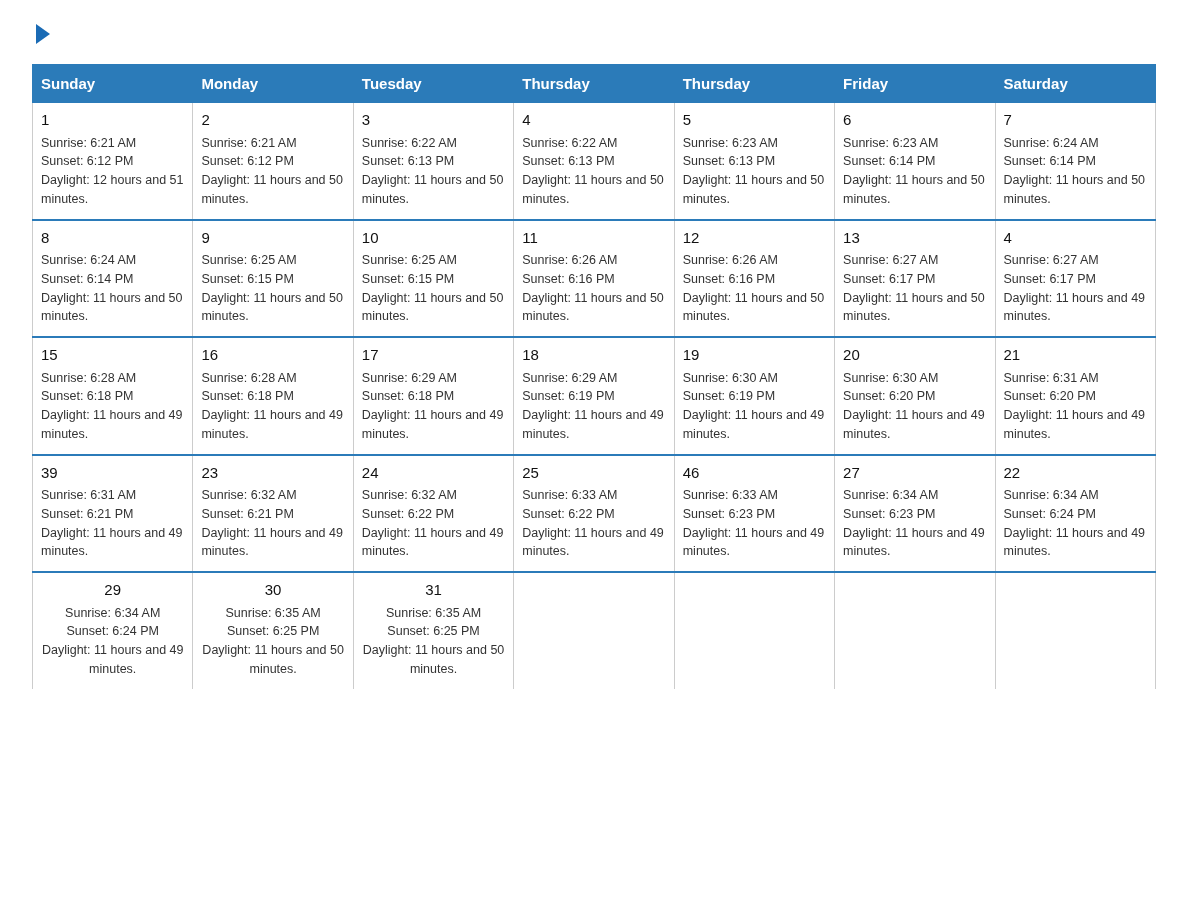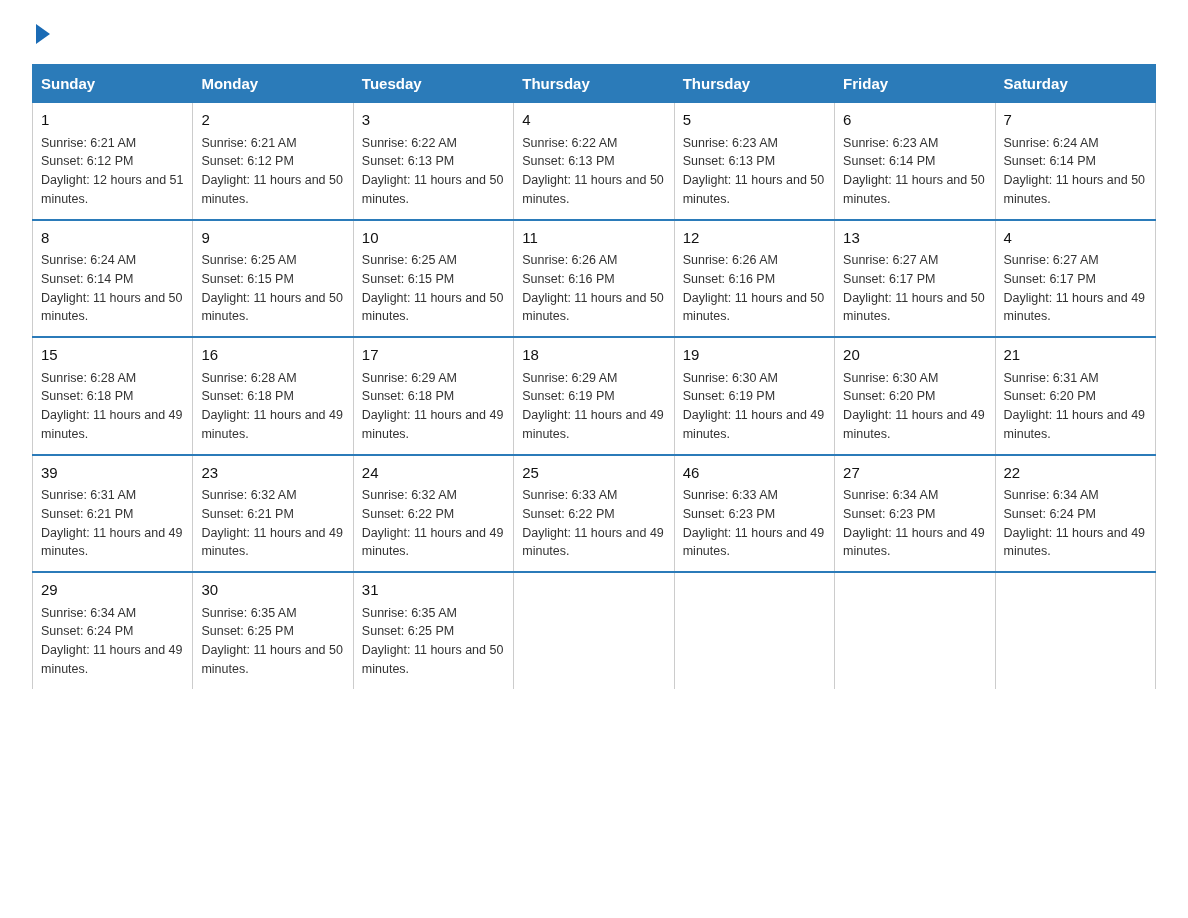--- a/index.html
+++ b/index.html
@@ -92,20 +92,21 @@
       background: #fff;
     }
     tbody tr {
       border-bottom: 2px solid #2b7bb9;
     }
     tbody tr td {
       border-bottom: none;
     }
     tbody tr:last-child {
       border-bottom: none;
+      text-align: center;
     }
   </style>
 </head>
 <body>
 
 <div class="header">
   <div class="logo">
     <div class="logo-text">
       <span class="logo-general"></span>
       <div class="logo-blue-icon"></div>

